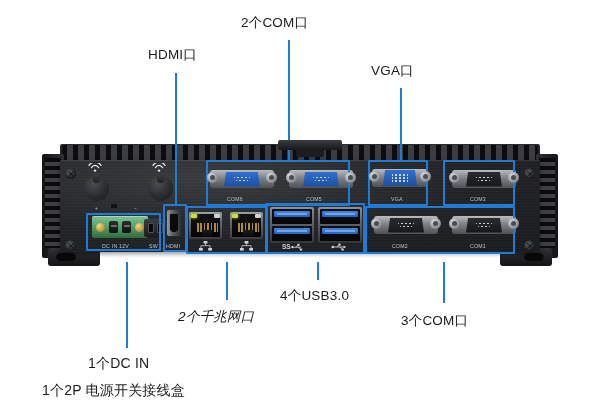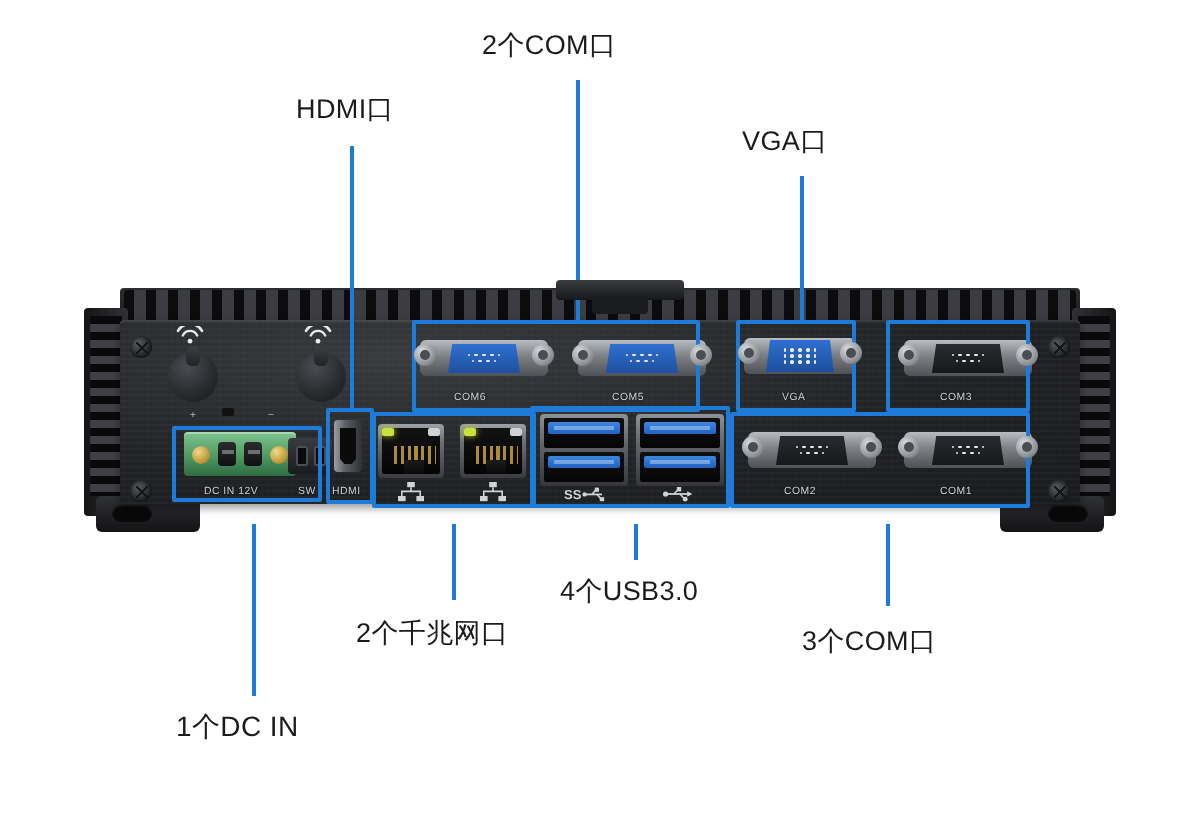--- a/index.html
+++ b/index.html
@@ -586,18 +586,19 @@
   <div class="leader" style="left:288px; top:40px;  height:122px;"></div>
   <div class="leader" style="left:400px; top:88px;  height:72px;"></div>
   <div class="leader" style="left:226px; top:262px; height:38px;"></div>
   <div class="leader" style="left:317px; top:262px; height:18px;"></div>
   <div class="leader" style="left:443px; top:262px; height:41px;"></div>
   <div class="leader" style="left:126px; top:262px; height:86px;"></div>
 
   <div class="anno" style="left:148px; top:48px;">HDMI口</div>
   <div class="anno" style="left:241px; top:16px;">2个COM口</div>
   <div class="anno" style="left:371px; top:64px;">VGA口</div>
-  <div class="anno" style="left:178px; top:310px;">2个千兆网口</div>
+  <div class="anno" style="left:178px; top:310px;font-style:italic;">2个千兆网口</div>
   <div class="anno" style="left:280px; top:289px;">4个USB3.0</div>
   <div class="anno" style="left:401px; top:314px;">3个COM口</div>
   <div class="anno big" style="left:88px; top:356px;">1个DC IN</div>
+  <div class="anno big" style="left:42px; top:383px;">1个2P 电源开关接线盒</div>
 
 </div>
 
 </body></html>

